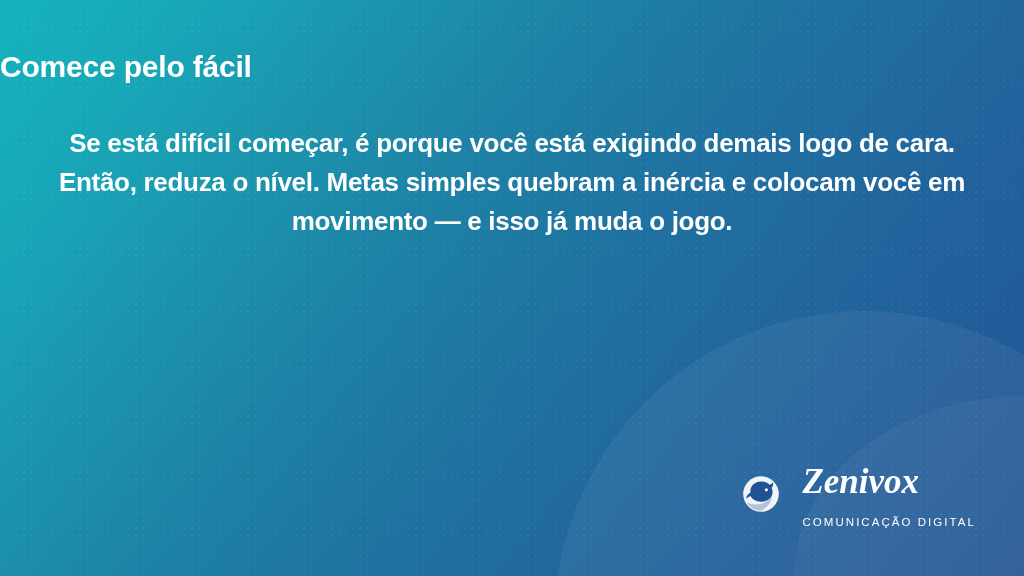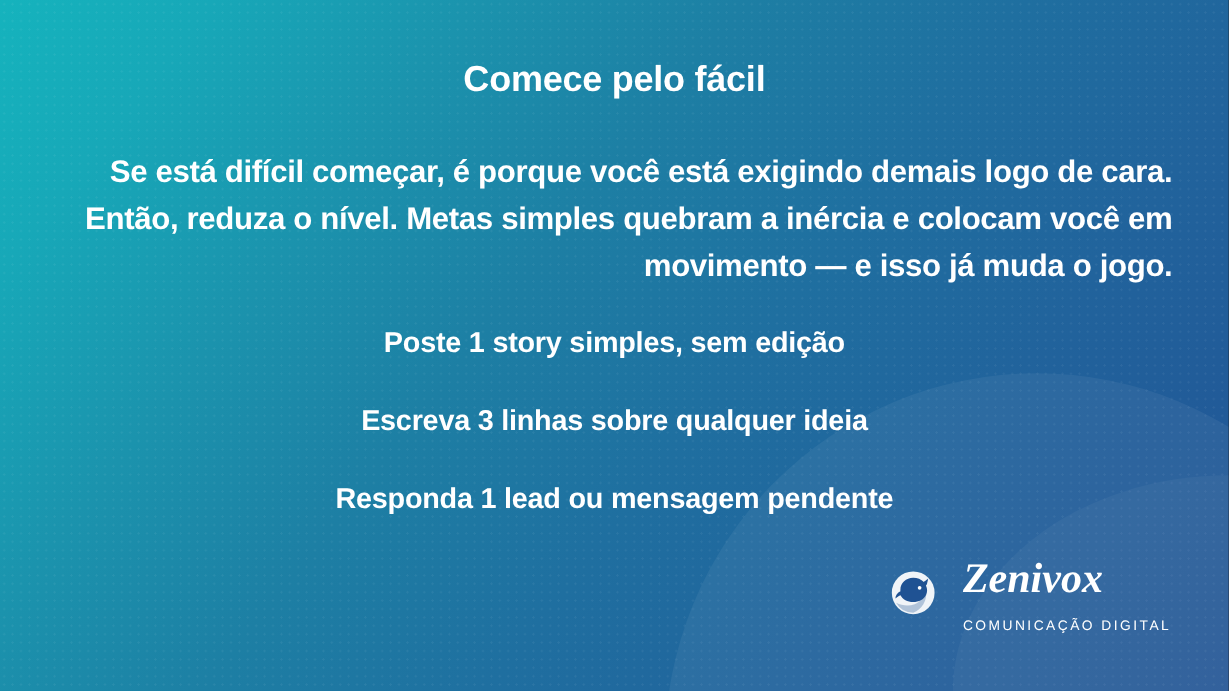--- a/index.html
+++ b/index.html
@@ -59,34 +59,34 @@
     z-index: 3;
     width: 100%;
     height: 100%;
   }
 
   .title {
     position: absolute;
     top: 50px;
     left: 0;
     right: 0;
-    text-align: center;
+    text-align: left;
     color: #ffffff;
     font-size: 30px;
     font-weight: bold;
     letter-spacing: -0.2px;
   }
 
   .paragraph {
     position: absolute;
     top: 124px;
     left: 50%;
     transform: translateX(-50%);
     width: 930px;
-    text-align: right;
+    text-align: center;
     color: #ffffff;
     font-size: 26px;
     font-weight: bold;
     line-height: 39px;
     letter-spacing: -0.3px;
   }
 
   .actions {
     position: absolute;
     top: 270px;
@@ -150,25 +150,20 @@
   <div class="texture"></div>
   <div class="swoosh"></div>
   <div class="swoosh2"></div>
 
   <div class="content">
 
     <div class="title">Comece pelo fácil</div>
 
     <div class="paragraph">Se está difícil começar, é porque você está exigindo demais logo de cara. Então, reduza o nível. Metas simples quebram a inércia e colocam você em movimento — e isso já muda o jogo.</div>
 
-    <div class="actions">
-      <div class="action-line">Poste 1 story simples, sem edição</div>
-      <div class="action-line">Escreva 3 linhas sobre qualquer ideia</div>
-      <div class="action-line">Responda 1 lead ou mensagem pendente</div>
-    </div>
 
     <div class="logo">
       <div class="logo-mark">
         <svg viewBox="0 0 64 64" width="38" height="38" aria-hidden="true">
           <circle cx="32" cy="32" r="30" fill="#ffffff" opacity="0.93"></circle>
           <path d="M32 60 A28 28 0 0 1 8 46 C16 50 26 51 34 48 C42 45 48 38 50 30 A28 28 0 0 1 32 60 Z" fill="#1f5293" opacity="0.30"></path>
           <path d="M14 28 C14 18 22 11 32 11 C38 11 43 13 47 17 L52 14 L50 22 C52 26 52 31 50 35
                    C47 41 40 45 32 45 C24 45 17 41 14 35 Z" fill="#1f5293"></path>
           <path d="M47 17 L53 12 L51 21 Z" fill="#1f5293"></path>
           <circle cx="41" cy="25" r="2.6" fill="#ffffff"></circle>

